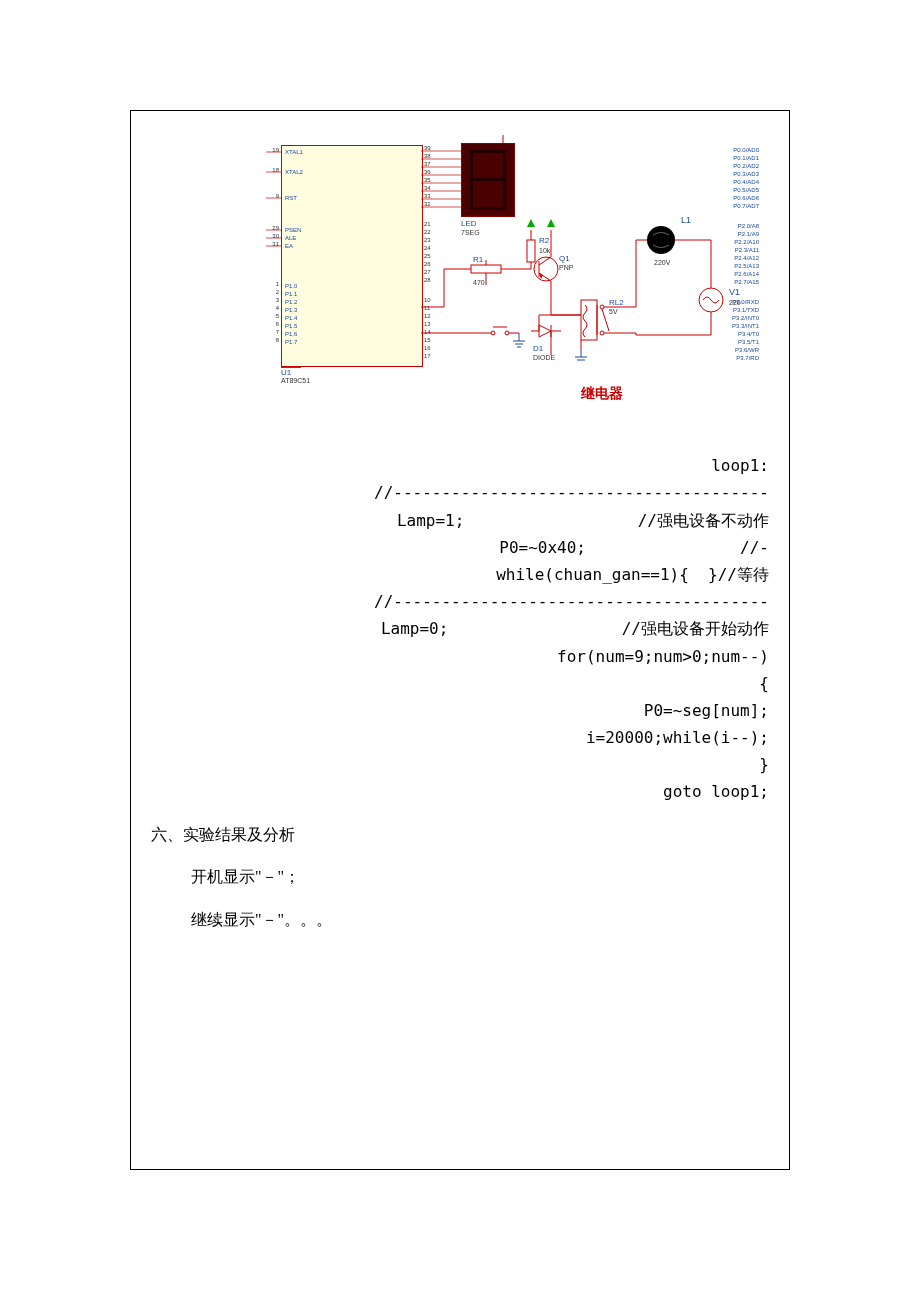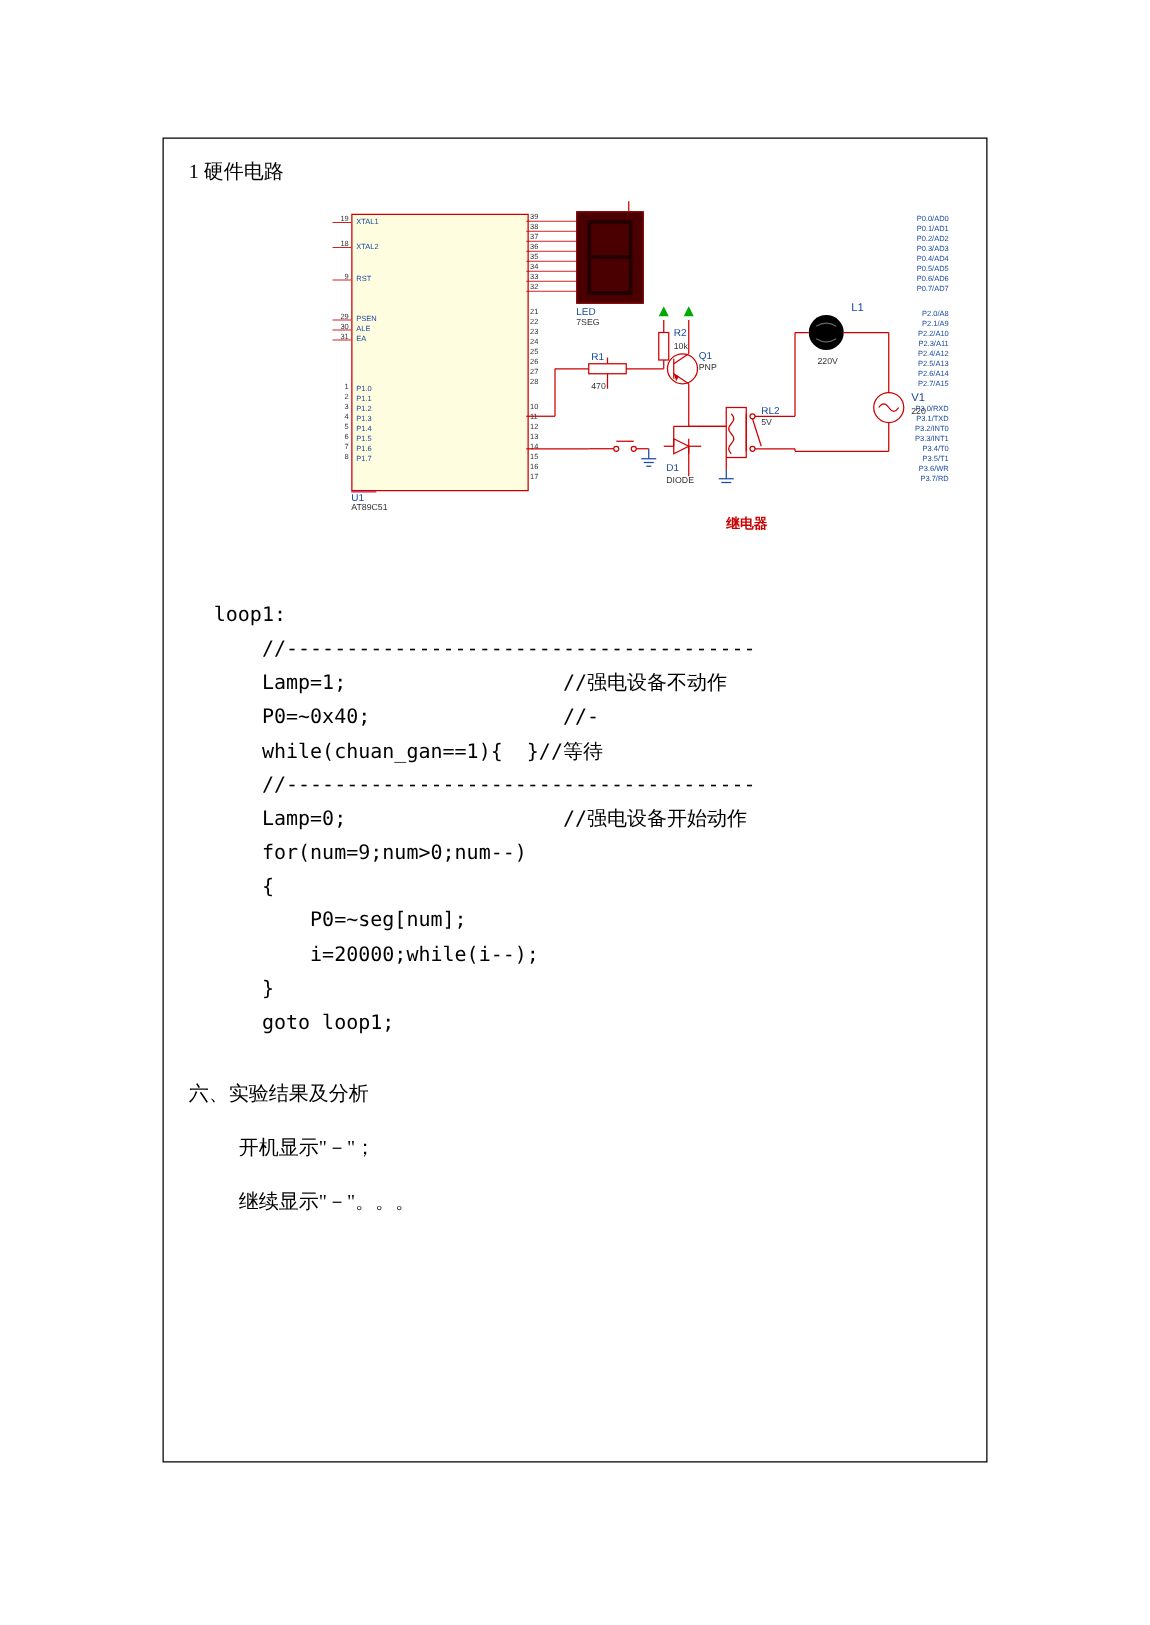--- a/index.html
+++ b/index.html
@@ -37,20 +37,21 @@
     line-height: 1.6;
     padding-left: 0;
   }
   .code-block {
     font-family: "SimSun", "宋体", monospace;
     font-size: 16px;
     line-height: 1.7;
     white-space: pre;
     margin: 0;
     padding-left: 20px;
+    text-align: right;
   }
   .analysis {
     font-size: 16px;
     line-height: 1.7;
     padding-left: 40px;
   }
 
   
   .circuit {
     position: relative;
@@ -129,21 +130,21 @@
     white-space: nowrap;
   }
   .comp-sub {
     position: absolute;
     font-size: 7px;
     color: #333;
     white-space: nowrap;
   }
   .relay-label {
     position: absolute;
-    font-size: 11px;
+    font-size: 14px;
     color: #c00;
     font-weight: bold;
     font-family: Liberation Mono, monospace;
   }
   .u1-label {
     position: absolute;
     left: 40px;
     top: 232px;
     font-size: 8px;
     color: #1a4aa0;
@@ -163,21 +164,20 @@
   .gnd { stroke: #1a4aa0; stroke-width: 1; fill: none; }
 
   .spacer { height: 10px; }
 </style>
 </head>
 <body>
 
 <div class="page">
   <div class="content-box">
 
-    <p class="subheading">1   硬件电路</p>
 
     <div class="circuit">
       <div class="chip"></div>
 
       <div class="pin-num-l" style="top:12px">19</div>
       <div class="pin-left" style="top:14px;left:44px">XTAL1</div>
       <div class="pin-num-l" style="top:32px">18</div>
       <div class="pin-left" style="top:34px;left:44px">XTAL2</div>
       <div class="pin-num-l" style="top:58px">9</div>
       <div class="pin-left" style="top:60px;left:44px">RST</div>
@@ -398,18 +398,18 @@
     <span>Lamp=0;</span>                  <span>//强电设备开始动作</span>
     <span>for(num=9;num&gt;0;num--)</span>
     <span>{</span>
         <span>P0=~seg[num];</span>
         <span>i=20000;while(i--);</span>
     <span>}</span>
     <span>goto loop1;</span>
 </div>
 
     <div class="spacer"></div>
-    <p class="heading" style="margin-top:22px">六、实验结果及分析</p>
+    <p class="heading" style="margin-top:6px">六、实验结果及分析</p>
     <p class="analysis">开机显示"－"；</p>
     <p class="analysis">继续显示"－"。。。</p>
 
   </div>
 </div>
 
 </body></html>

